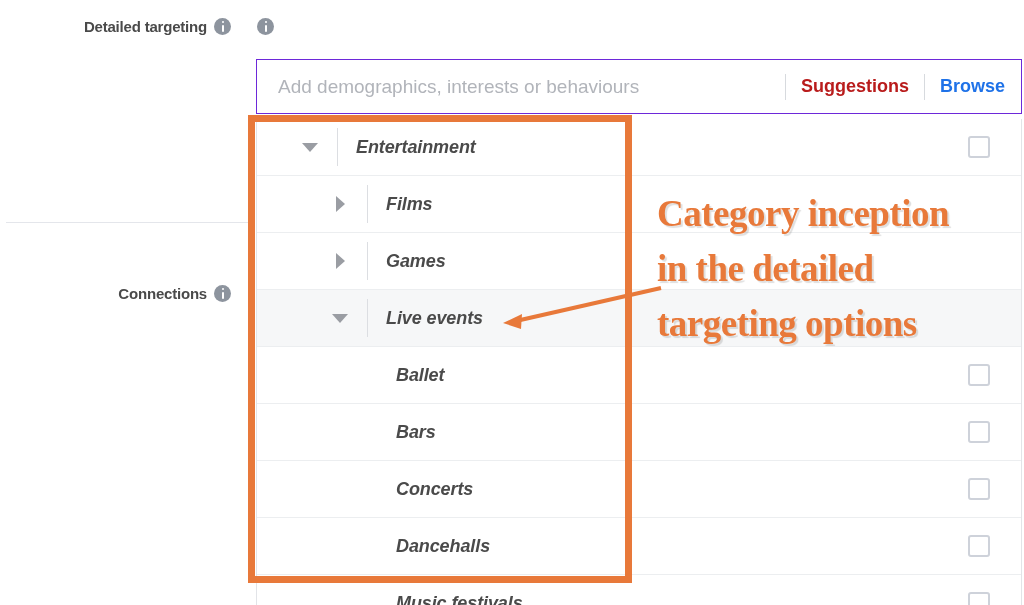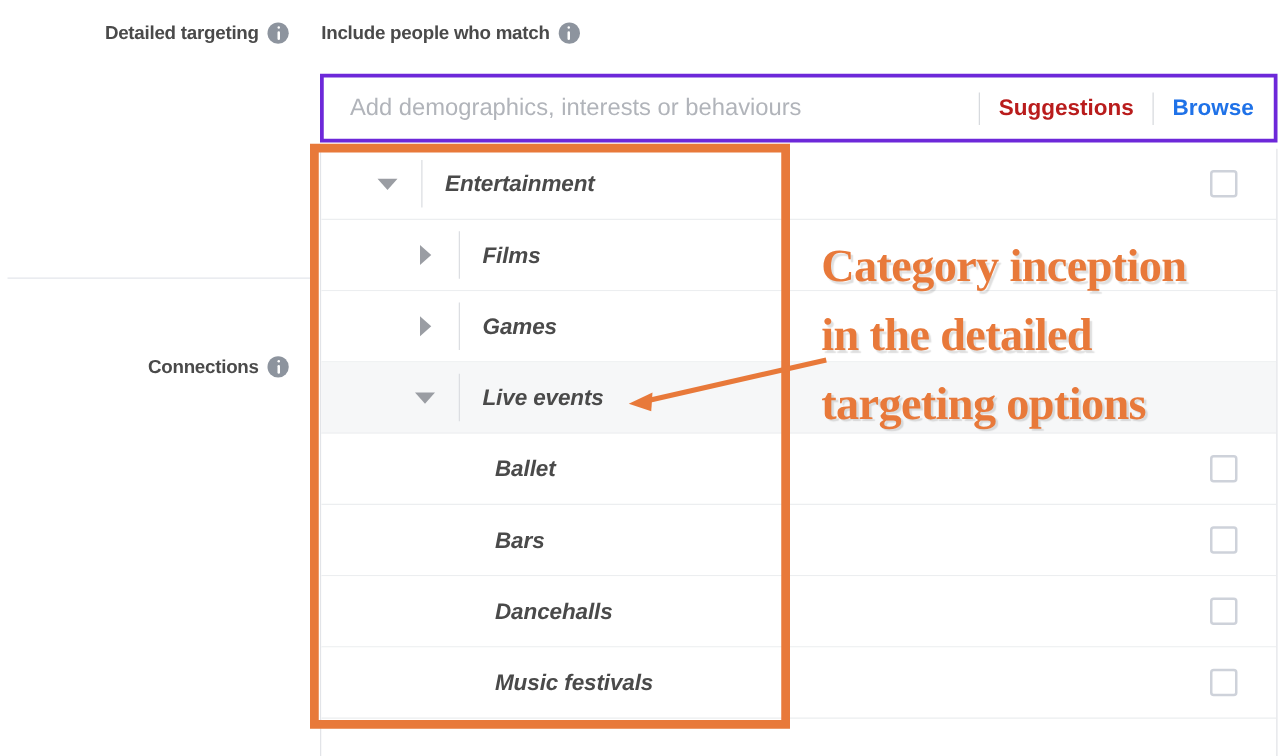--- a/index.html
+++ b/index.html
@@ -102,21 +102,21 @@
   }
 
   
   .search-bar {
     position: absolute;
     left: 7px;
     top: 59px;
     width: 766px;
     height: 55px;
     box-sizing: border-box;
-    border: 3px solid #6d28d9;
+    border: 1px solid #6d28d9;
     background: #fff;
     display: flex;
     align-items: center;
     padding: 0 0 0 19px;
   }
   .search-input {
     flex: 1 1 auto;
     border: none;
     outline: none;
     font-family: "Liberation Sans", sans-serif;
@@ -280,21 +280,20 @@
   <div class="field-label label-connections">
     <span>Connections</span>
     <span class="info-icon"></span>
   </div>
 
 </div>
 
 <div class="right-col">
 
   <div class="include-header">
-    <span>Include people who match</span>
     <span class="info-icon"></span>
   </div>
 
   <div class="search-bar">
     <input class="search-input" type="text" placeholder="Add demographics, interests or behaviours" style="">
     <div class="bar-sep"></div>
     <span class="suggestions-link">Suggestions</span>
     <div class="bar-sep"></div>
     <span class="browse-link">Browse</span>
   </div>
@@ -331,20 +330,24 @@
       </div>
       <div class="tree-row lvl-2">
         <span class="row-label">Ballet</span>
         <span class="checkbox"></span>
       </div>
       <div class="tree-row lvl-2">
         <span class="row-label">Bars</span>
         <span class="checkbox"></span>
       </div>
       <div class="tree-row lvl-2">
+        <span class="row-label">Concerts</span>
+        <span class="checkbox"></span>
+      </div>
+      <div class="tree-row lvl-2">
         <span class="row-label">Dancehalls</span>
         <span class="checkbox"></span>
       </div>
       <div class="tree-row lvl-2">
         <span class="row-label">Music festivals</span>
         <span class="checkbox"></span>
       </div>
     </div>
 
 </div>

